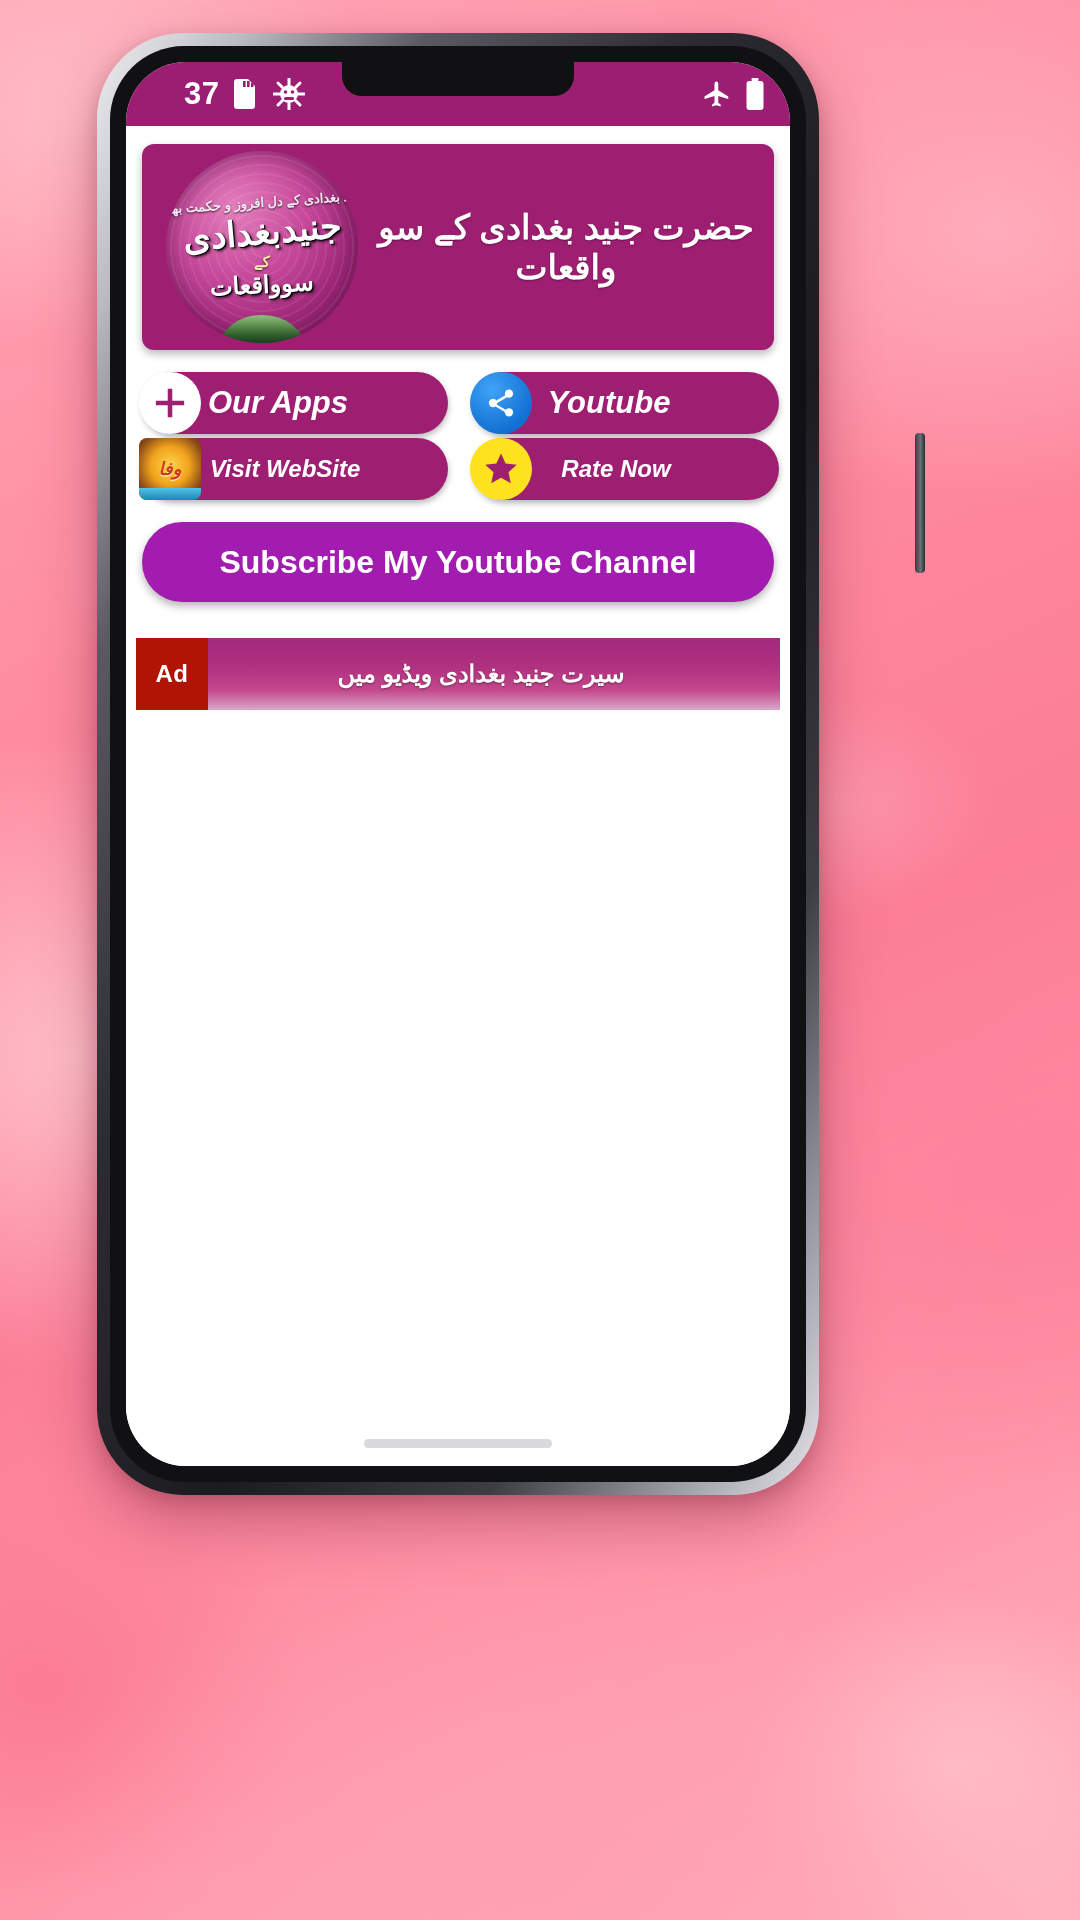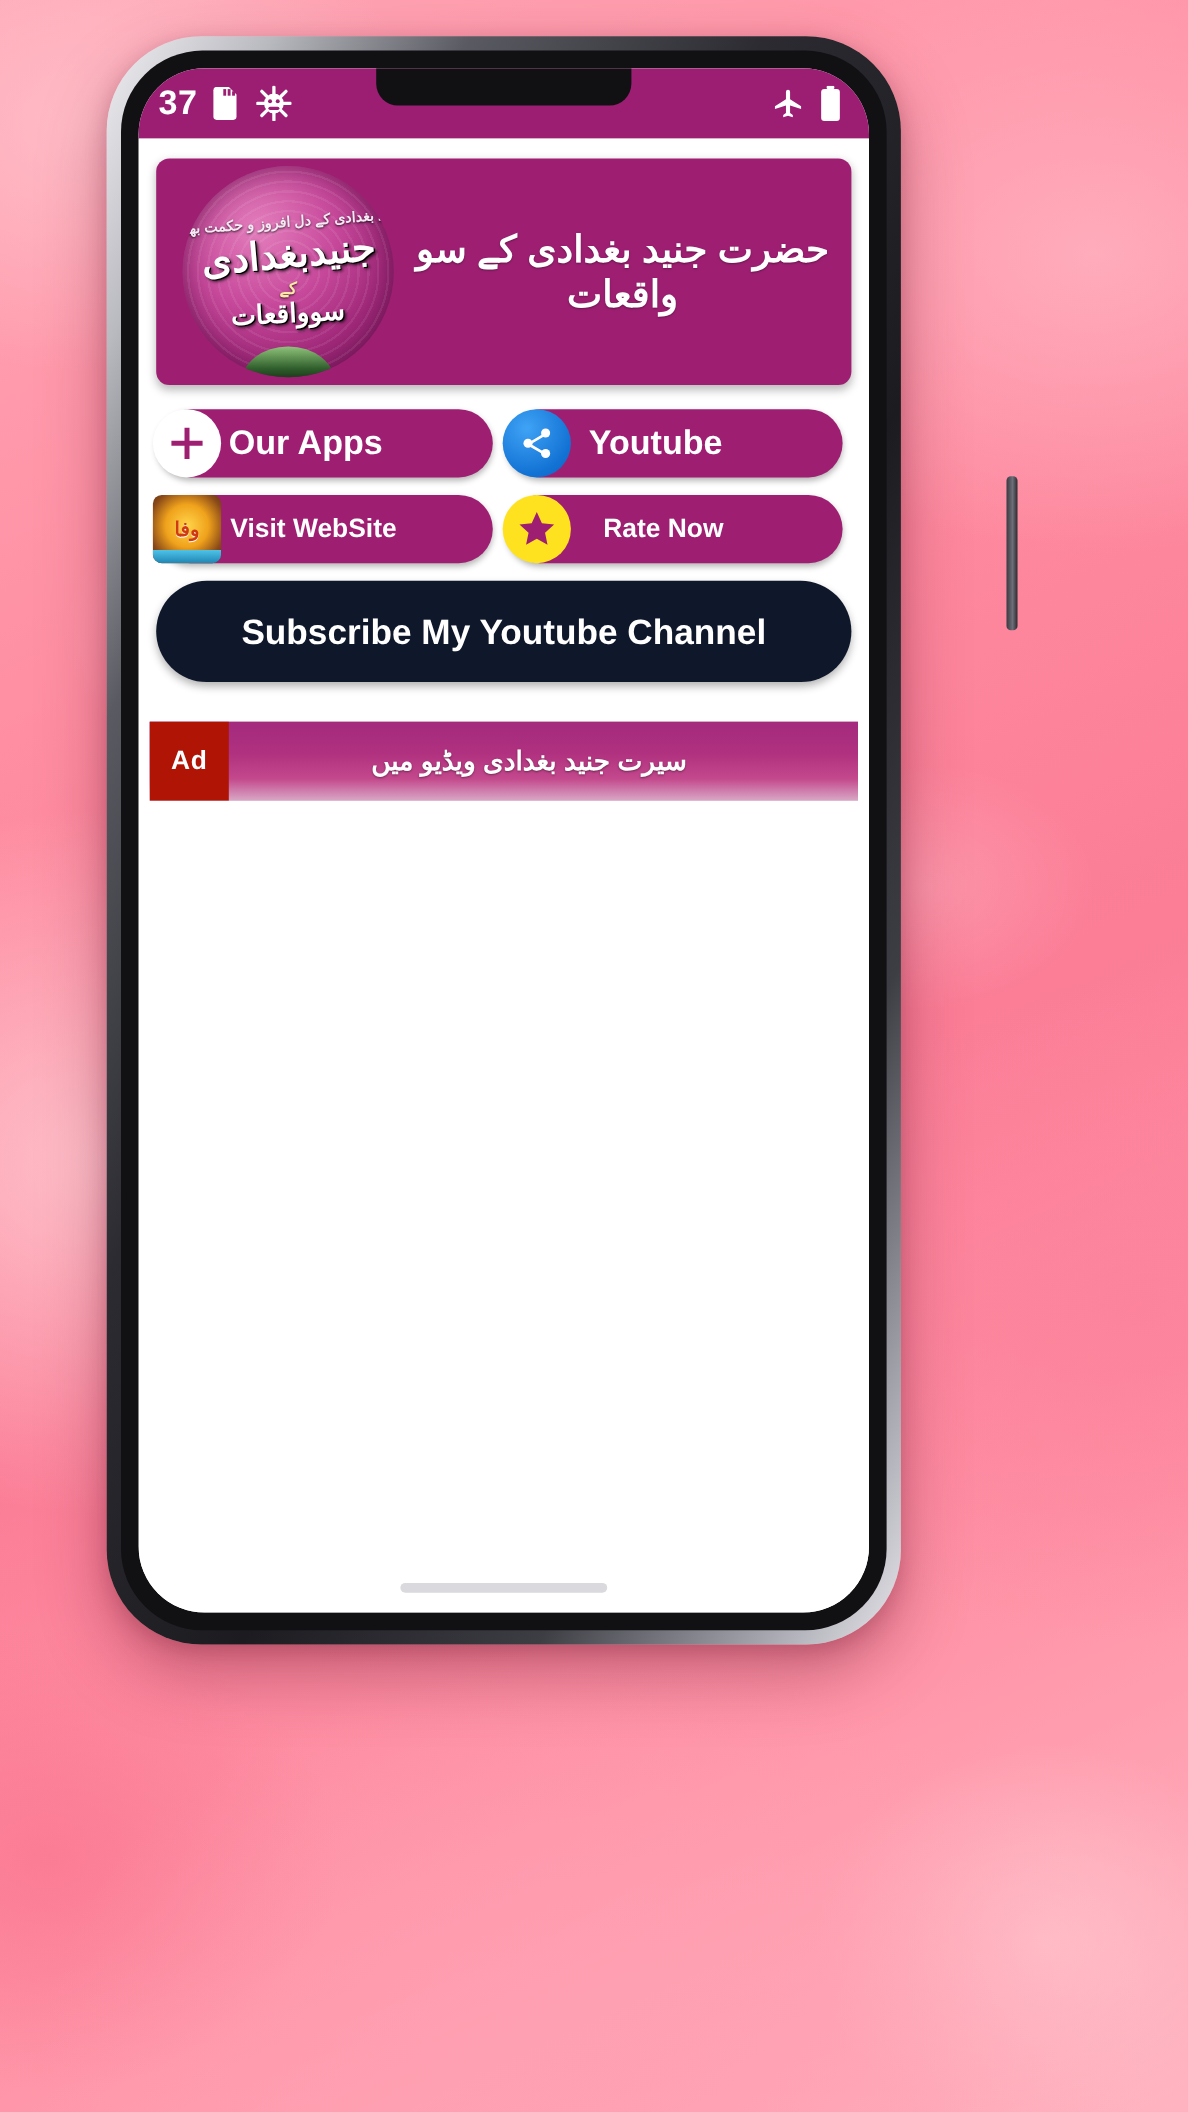--- a/index.html
+++ b/index.html
@@ -61,21 +61,21 @@
               background:linear-gradient(90deg,#3a3a42,#6e6e78 55%,#2a2a30); }
 
   
   #statusbar{
     position:relative; height:64px; width:100%;
     background:#9b1e73;
     display:flex; align-items:center;
     padding:0 26px 0 18px;
     color:#fff;
   }
-  .sb-left{ display:flex; align-items:center; gap:14px; }
+  .sb-left{ display:flex; align-items:center; gap:14px;margin-left:40px; }
   .sb-right{ margin-left:auto; display:flex; align-items:center; gap:14px; }
   .sb-time{ font-size:31px; font-weight:600; letter-spacing:.5px; }
   .sb-ico{ display:flex; align-items:center; }
 
   
   #notch{
     position:absolute; left:50%; transform:translateX(-50%);
     top:0; width:232px; height:34px;
     background:#111114;
     border-bottom-left-radius:20px; border-bottom-right-radius:20px;
@@ -153,21 +153,21 @@
     color:#ffffff;
     font-size:34px;
     font-weight:700;
     direction:rtl;
     padding:0 18px;
     text-shadow:0 1px 2px rgba(0,0,0,.35);
   }
 
   
   #btn-rows{ margin-top:22px; }
-  .row{ display:flex; gap:12px; margin-bottom:16px; }
+  .row{ display:flex; gap:25px; margin-bottom:4px;font-style:italic; }
 
   .pill{
     position:relative;
     height:62px;
     border-radius:31px;
     background:#9e1f72;
     box-shadow:0 3px 6px rgba(0,0,0,.30);
     display:flex; align-items:center;
     color:#ffffff;
     cursor:pointer;
@@ -205,27 +205,27 @@
     content:""; position:absolute; left:0; right:0; bottom:0; height:12px;
     background:linear-gradient(180deg,#4fc3e8,#1f86b5);
   }
 
   #our-apps{ flex:0 0 calc(50% - 10px); }
   #share-app{ flex:0 0 calc(50% - 10px); }
   #rate-now{ flex:0 0 calc(50% - 10px); }
   #visit-web{ flex:0 0 calc(50% - 10px); }
 
   #subscribe{
-    height:92px;
+    height:80px;
     border-radius:46px;
-    background:#0f172a;
+    background:#a21caf;
     box-shadow:0 4px 8px rgba(0,0,0,.30);
     display:flex; align-items:center; justify-content:center;
     color:#fff; font-size:32px; font-weight:700;
-    margin-top:10px;
+    margin-top:22px;
     cursor:pointer;
   }
 
   
   #ad-banner{
     margin:36px -6px 0 -6px;
     height:72px;
     background:linear-gradient(180deg,#a32a7e 0%,#b0317f 40%,#c3488c 72%,#d9a8c6 100%);
     display:flex; align-items:center;
     position:relative;

